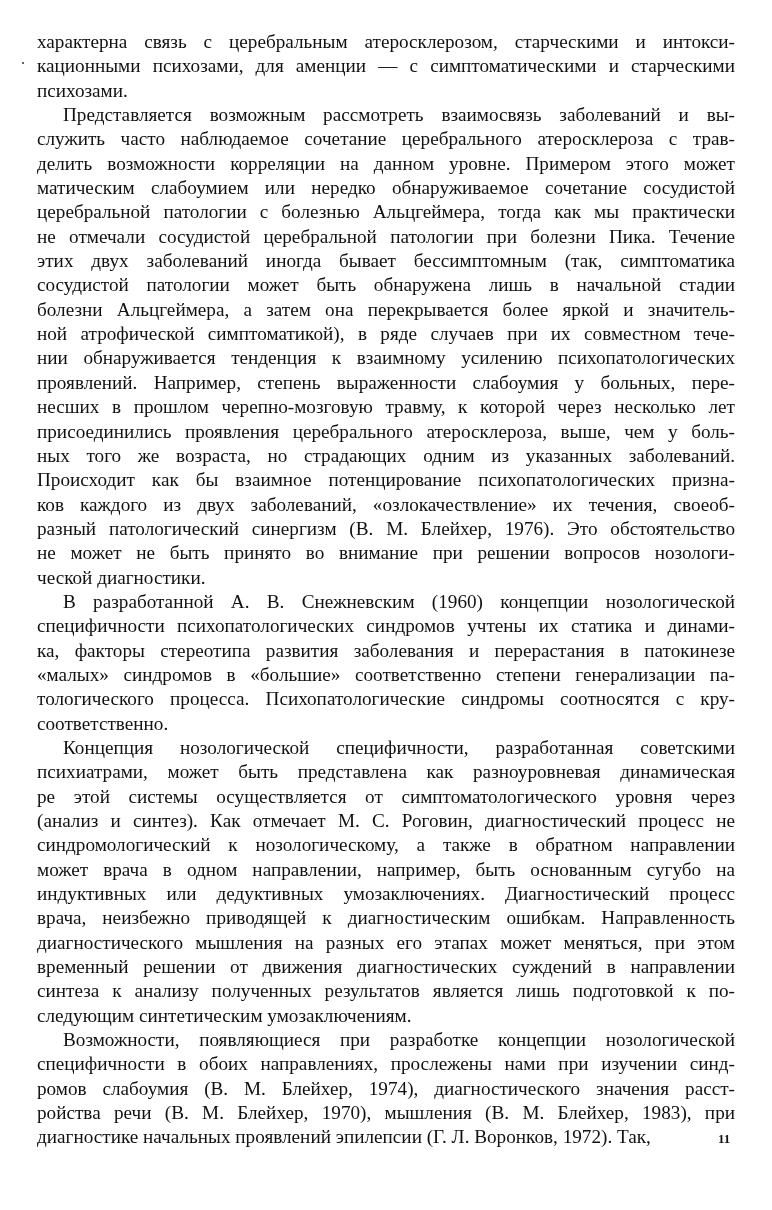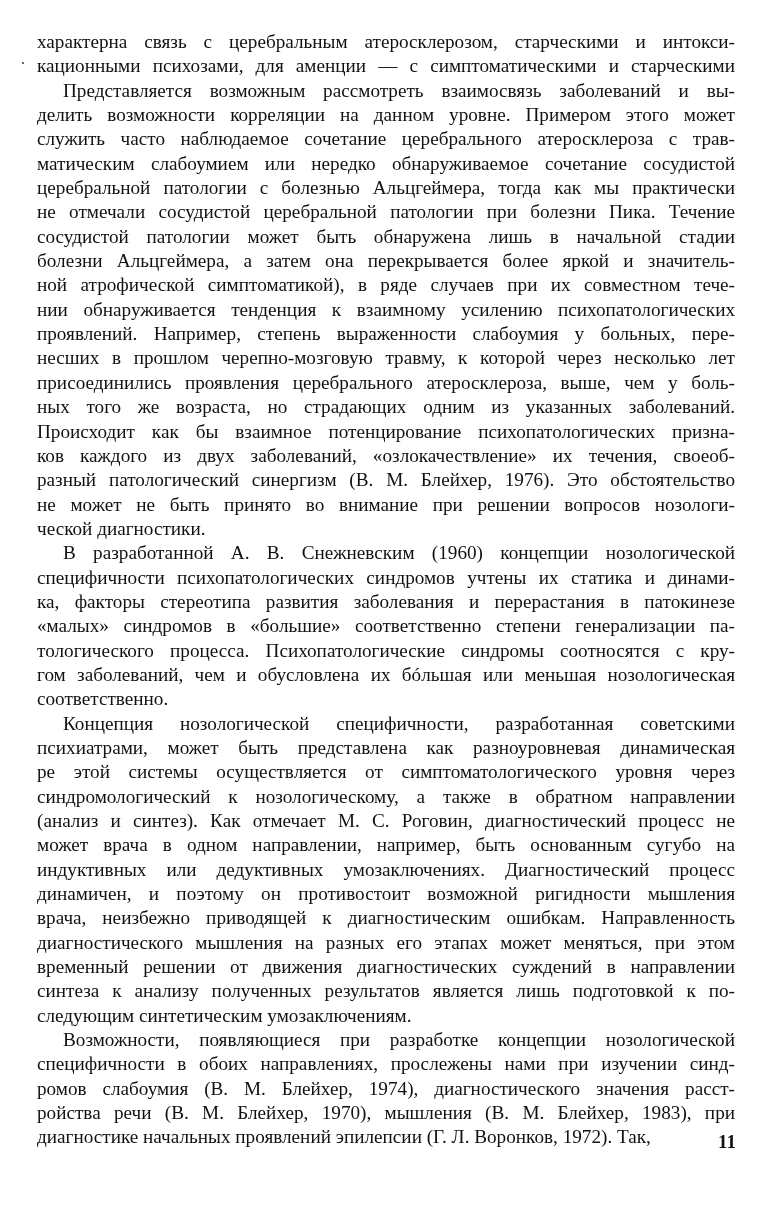--- a/index.html
+++ b/index.html
@@ -23,74 +23,74 @@
     text-align-last: justify;
     height: 24.35px;
   }
   .line.last { text-align-last: left; }
   .line.indent { padding-left: 26px; }
   .page-number {
     position: absolute;
     left: 718px;
     top: 1131px;
     font-family: "Liberation Serif", serif;
-    font-size: 19px;
+    font-size: 13px;
     font-weight: bold;
     color: #111;
   }
   .speck { position: absolute; width: 2px; height: 2px; background: #333; border-radius: 1px; }
 </style>
 </head>
 <body>
 
 <div class="page">
   <div id="body-text">
       <div>
         <span class="line">характерна связь с церебральным атеросклерозом, старческими и интокси-</span>
         <span class="line">кационными психозами, для аменции — с симптоматическими и старческими</span>
+        <span class="line last">психозами.</span>
       </div>
       <div>
         <span class="line indent">Представляется возможным рассмотреть взаимосвязь заболеваний и вы-</span>
+        <span class="line">служить часто наблюдаемое сочетание церебрального атеросклероза с трав-</span>
         <span class="line">делить возможности корреляции на данном уровне. Примером этого может</span>
-        <span class="line">служить часто наблюдаемое сочетание церебрального атеросклероза с трав-</span>
         <span class="line">матическим слабоумием или нередко обнаруживаемое сочетание сосудистой</span>
         <span class="line">церебральной патологии с болезнью Альцгеймера, тогда как мы практически</span>
         <span class="line">не отмечали сосудистой церебральной патологии при болезни Пика. Течение</span>
+        <span class="line">этих двух заболеваний иногда бывает бессимптомным (так, симптоматика</span>
         <span class="line">сосудистой патологии может быть обнаружена лишь в начальной стадии</span>
         <span class="line">болезни Альцгеймера, а затем она перекрывается более яркой и значитель-</span>
         <span class="line">ной атрофической симптоматикой), в ряде случаев при их совместном тече-</span>
         <span class="line">нии обнаруживается тенденция к взаимному усилению психопатологических</span>
         <span class="line">проявлений. Например, степень выраженности слабоумия у больных, пере-</span>
         <span class="line">несших в прошлом черепно-мозговую травму, к которой через несколько лет</span>
         <span class="line">присоединились проявления церебрального атеросклероза, выше, чем у боль-</span>
         <span class="line">ных того же возраста, но страдающих одним из указанных заболеваний.</span>
         <span class="line">Происходит как бы взаимное потенцирование психопатологических призна-</span>
         <span class="line">ков каждого из двух заболеваний, «озлокачествление» их течения, своеоб-</span>
         <span class="line">разный патологический синергизм (В. М. Блейхер, 1976). Это обстоятельство</span>
         <span class="line">не может не быть принято во внимание при решении вопросов нозологи-</span>
         <span class="line last">ческой диагностики.</span>
       </div>
       <div>
         <span class="line indent">В разработанной А. В. Снежневским (1960) концепции нозологической</span>
         <span class="line">специфичности психопатологических синдромов учтены их статика и динами-</span>
         <span class="line">ка, факторы стереотипа развития заболевания и перерастания в патокинезе</span>
         <span class="line">«малых» синдромов в «большие» соответственно степени генерализации па-</span>
         <span class="line">тологического процесса. Психопатологические синдромы соотносятся с кру-</span>
-        <span class="line">гом заболеваний, чем и обусловлена их бóльшая или меньшая нозологическая</span>
         <span class="line last">соответственно.</span>
       </div>
       <div>
         <span class="line indent">Концепция нозологической специфичности, разработанная советскими</span>
         <span class="line">психиатрами, может быть представлена как разноуровневая динамическая</span>
         <span class="line">ре этой системы осуществляется от симптоматологического уровня через</span>
+        <span class="line">(анализ и синтез). Как отмечает М. С. Роговин, диагностический процесс не</span>
         <span class="line">синдромологический к нозологическому, а также в обратном направлении</span>
-        <span class="line">(анализ и синтез). Как отмечает М. С. Роговин, диагностический процесс не</span>
         <span class="line">может врача в одном направлении, например, быть основанным сугубо на</span>
         <span class="line">индуктивных или дедуктивных умозаключениях. Диагностический процесс</span>
-        <span class="line">динамичен, и поэтому он противостоит возможной ригидности мышления</span>
         <span class="line">врача, неизбежно приводящей к диагностическим ошибкам. Направленность</span>
         <span class="line">диагностического мышления на разных его этапах может меняться, при этом</span>
         <span class="line">временный решении от движения диагностических суждений в направлении</span>
         <span class="line">синтеза к анализу полученных результатов является лишь подготовкой к по-</span>
         <span class="line last">следующим синтетическим умозаключениям.</span>
       </div>
       <div>
         <span class="line indent">Возможности, появляющиеся при разработке концепции нозологической</span>
         <span class="line">специфичности в обоих направлениях, прослежены нами при изучении синд-</span>
         <span class="line">ромов слабоумия (В. М. Блейхер, 1974), диагностического значения расст-</span>

